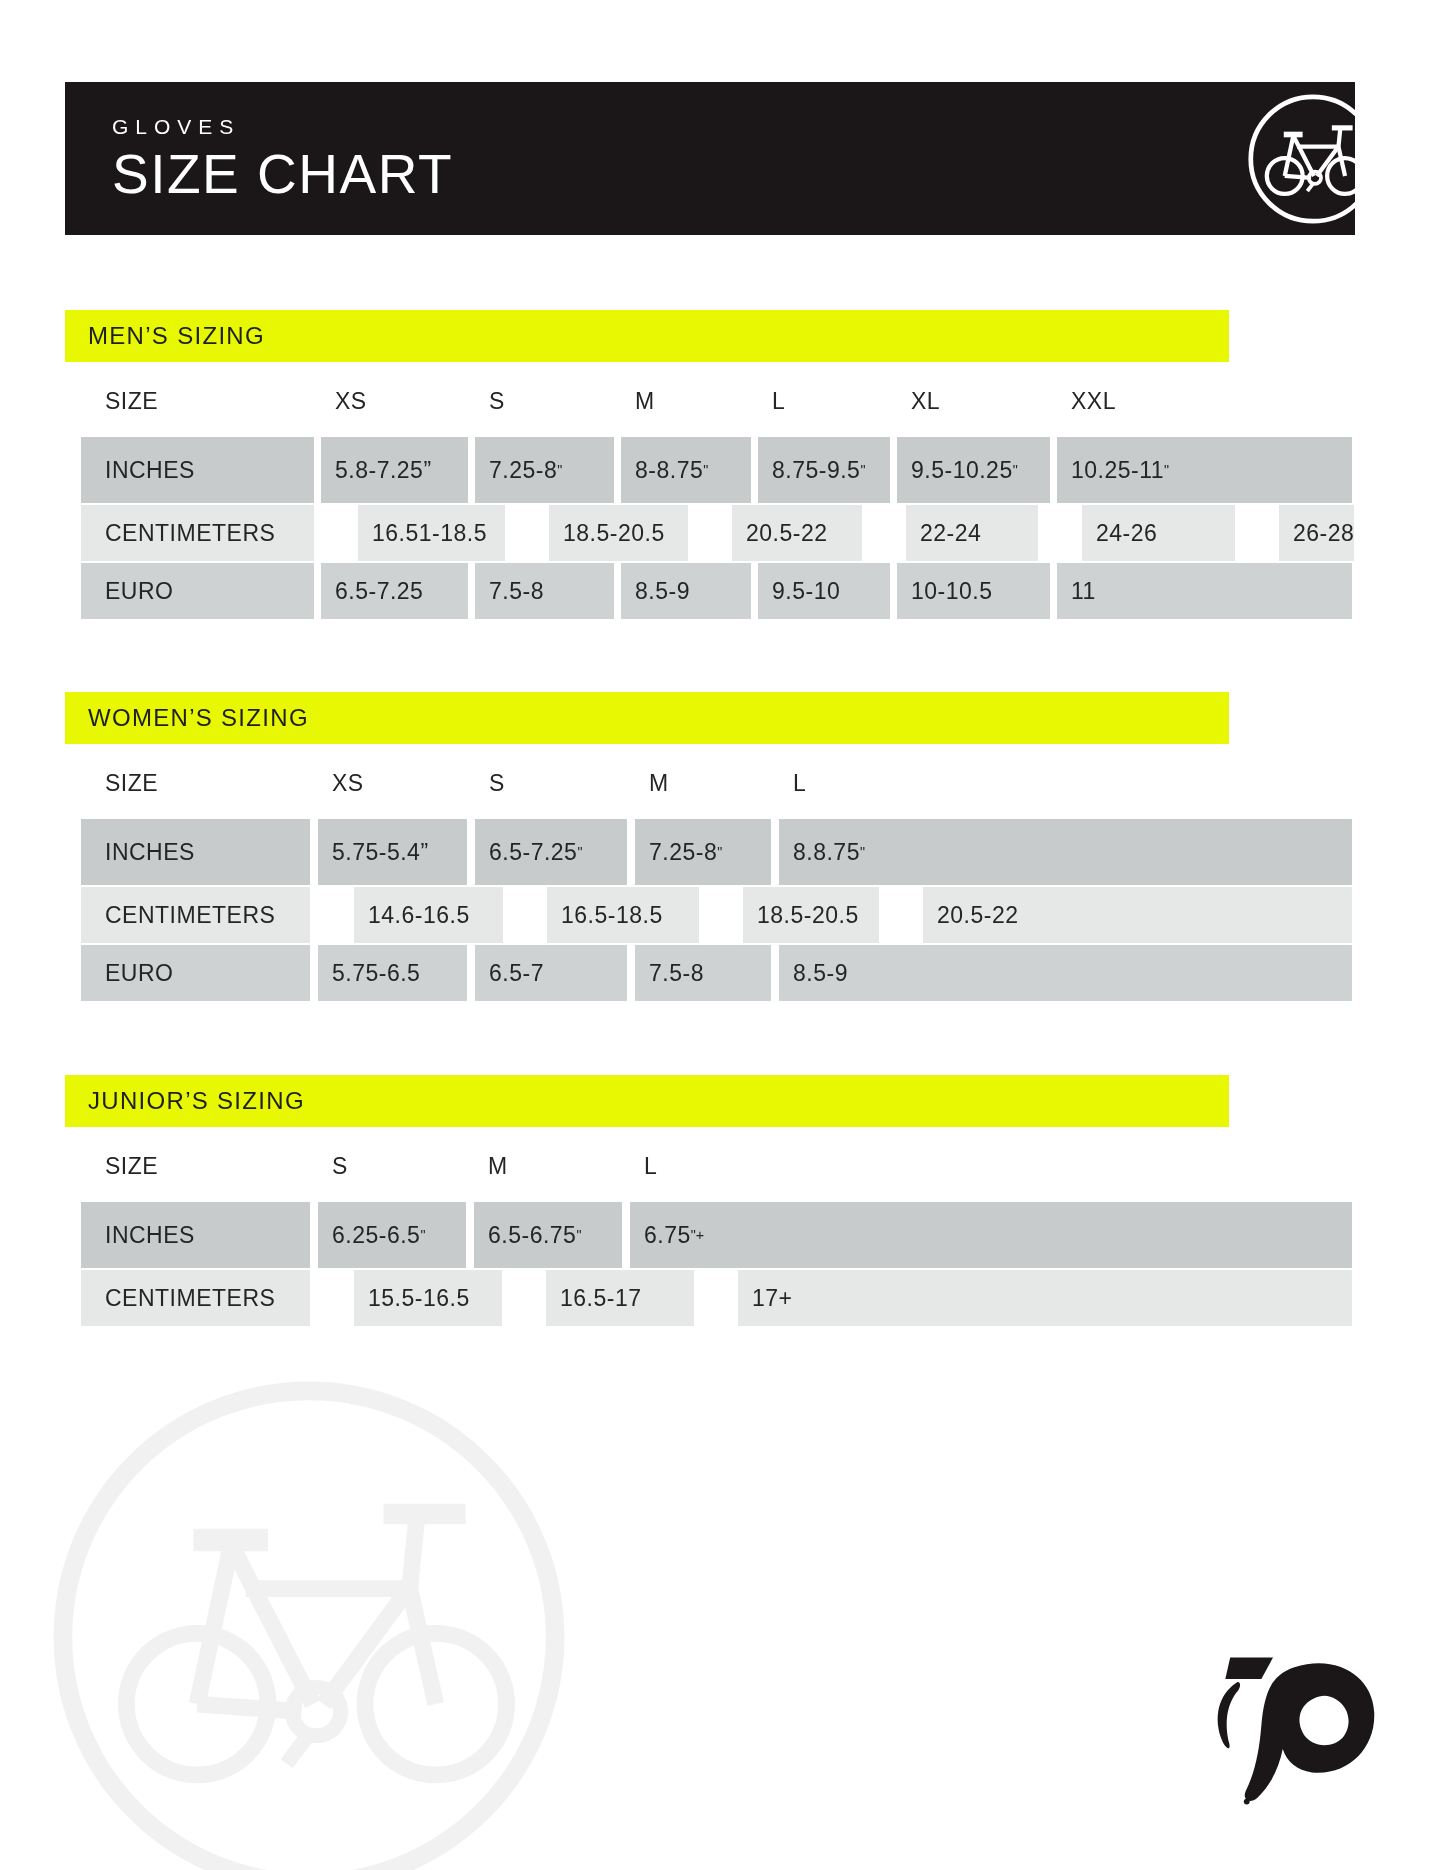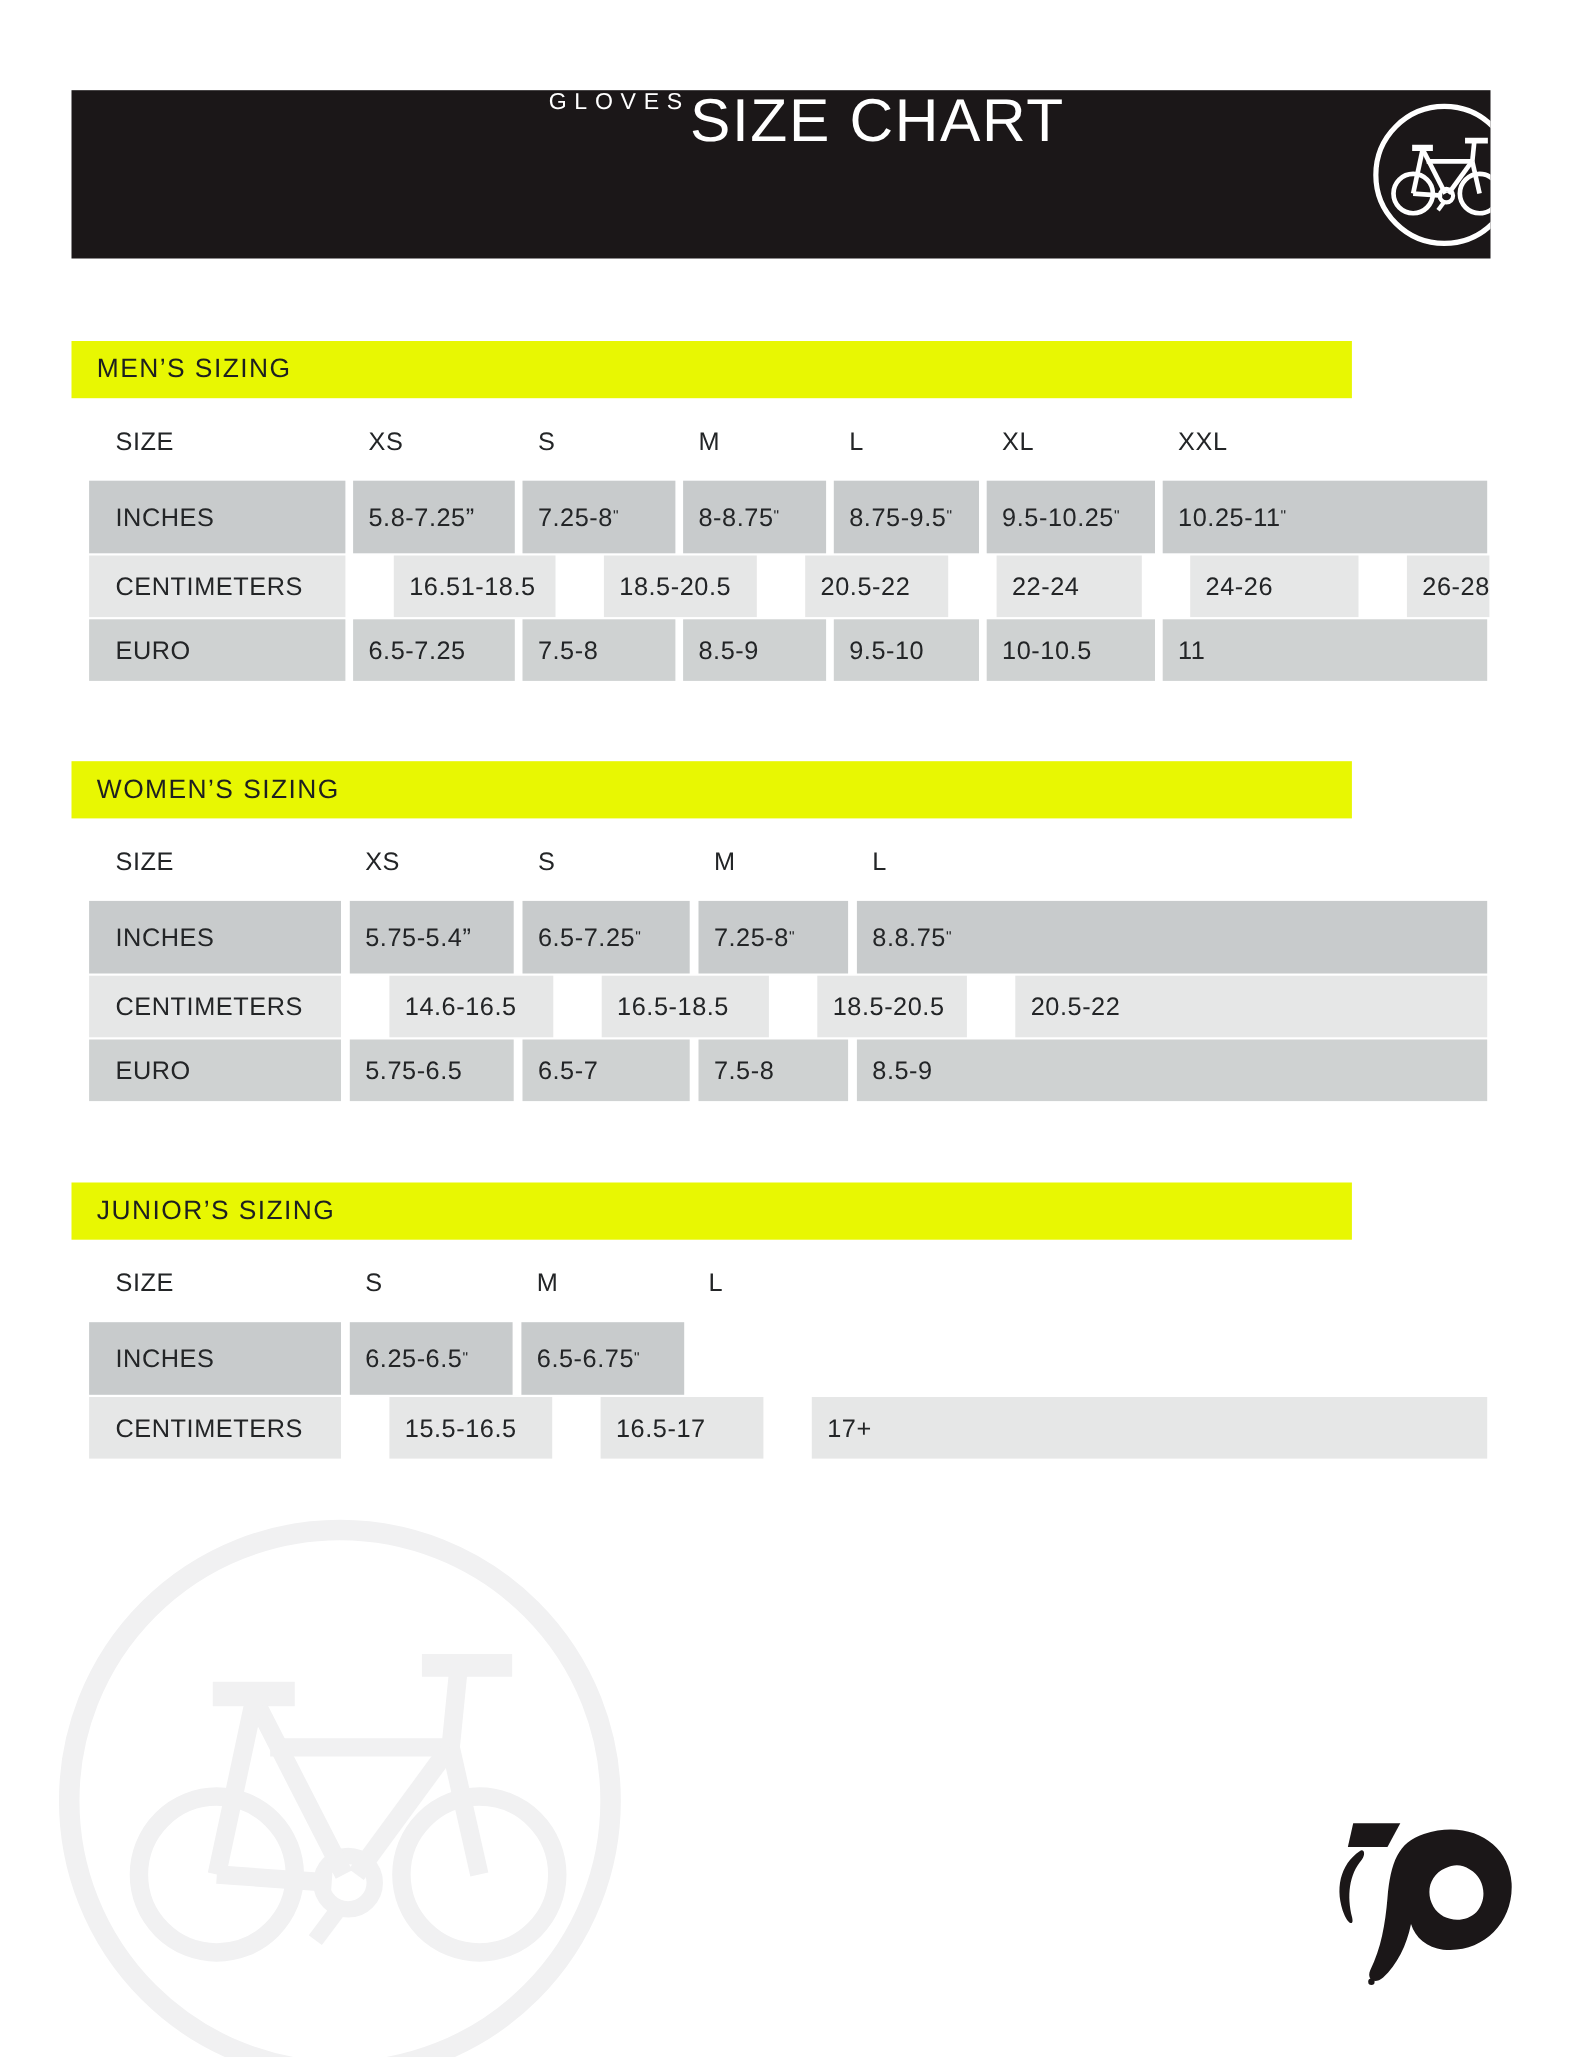--- a/index.html
+++ b/index.html
@@ -8,21 +8,21 @@
     background:#ffffff;
     font-family:"Liberation Sans","DejaVu Sans",sans-serif;
     color:#232527;
   }
   .page{position:relative;width:1445px;height:1870px;}
   .content{padding:82px 0 0 65px;position:relative;z-index:2;}
 
   
   .header-bar{
     width:1290px;height:153px;background:#1b1718;position:relative;overflow:hidden;
-    display:flex;flex-direction:row;justify-content:center;box-sizing:border-box;
+    display:flex;flex-direction:column;justify-content:center;box-sizing:border-box;
     padding-left:47px;
   }
   .kicker{color:#fff;font-size:21px;letter-spacing:7px;line-height:1;margin-bottom:10px;}
   .main-title{color:#fff;font-size:55px;letter-spacing:1.5px;line-height:1;font-weight:400;}
   .bike-badge{position:absolute;right:-24px;top:50%;transform:translateY(-50%);
     width:132px;height:132px;color:#ffffff;}
   .bike-badge svg{width:100%;height:100%;display:block;}
 
   
   .section{margin:0;}
@@ -195,20 +195,21 @@
           <div class="t-row t-head">
             <div class="cell label">SIZE</div>
             <div class="cell ">S</div>
             <div class="cell ">M</div>
             <div class="cell ">L</div>
           </div>
           <div class="t-row t-data r0">
             <div class="cell label">INCHES</div>
             <div class="cell ">6.25-6.5<span class="q">"</span></div>
             <div class="cell ">6.5-6.75<span class="q">"</span></div>
+            <div class="cell ">6.75<span class="q">"+</span></div>
           </div>
           <div class="t-row t-data r1">
             <div class="cell label">CENTIMETERS</div>
             <div class="cell ">15.5-16.5</div>
             <div class="cell ">16.5-17</div>
             <div class="cell ">17+</div>
           </div>
         </div>
     </div>
   </div>

